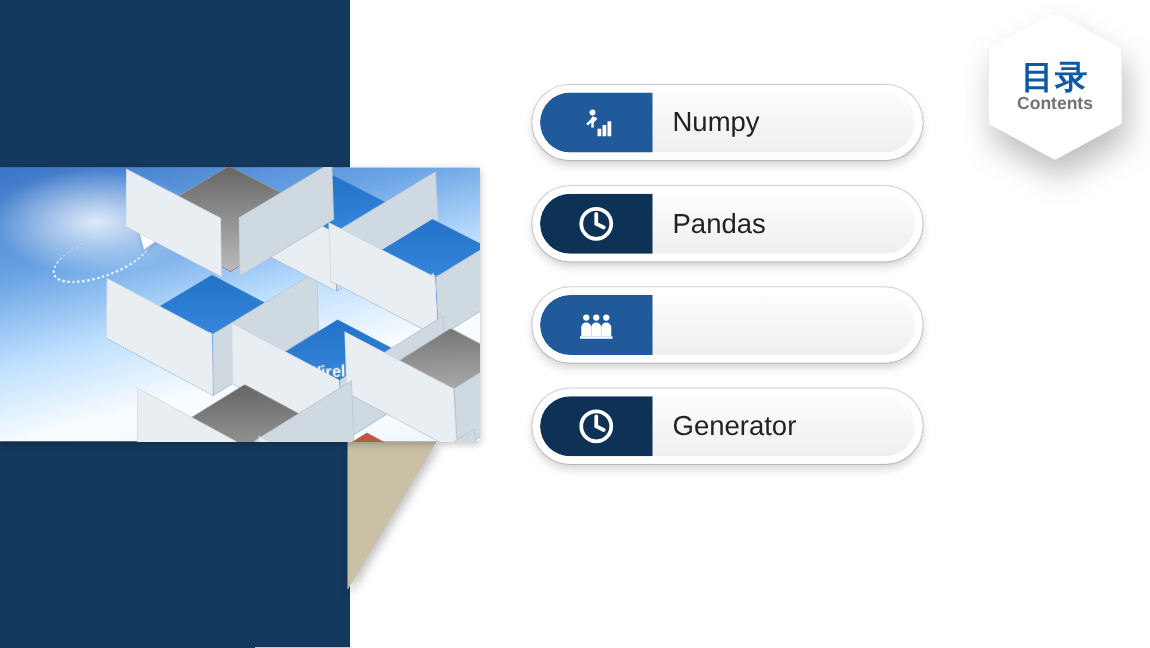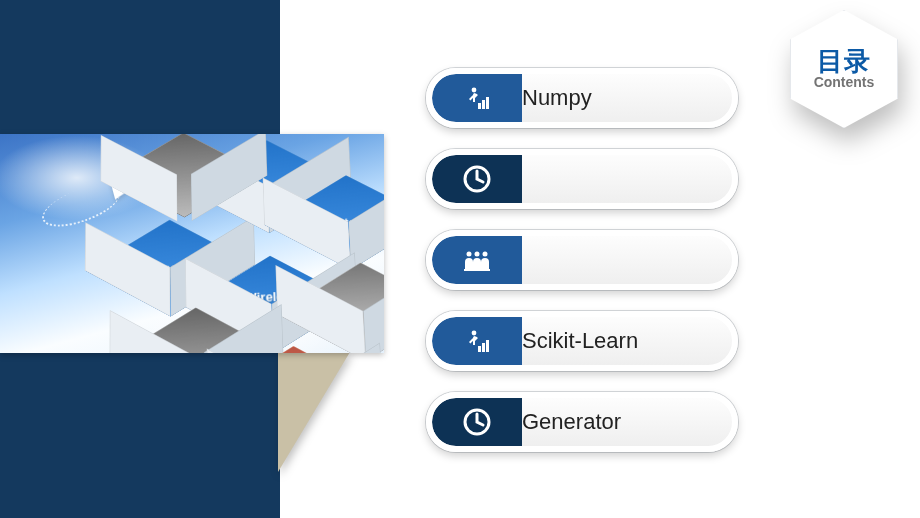--- a/index.html
+++ b/index.html
@@ -148,20 +148,21 @@
   .pill-icon {
     width: 90px; height: 100%;
     border-top-left-radius: 30px;
     border-bottom-left-radius: 30px;
     display: flex; align-items: center; justify-content: center;
     flex: 0 0 90px;
   }
   .pill-icon svg { width: 30px; height: 30px; fill: #ffffff; }
   .pill-label {
     flex: 1;
+    padding-left: 16px;
     color: #222;
     font-size: 22px;
   }
   .blue-dark  { background: #0d3255; }
   .blue-mid   { background: #215a9a; }
 
 </style>
 </head>
 <body>
 
@@ -278,44 +279,35 @@
     </div>
   </div>
 
   <div class="pill">
     <div class="pill-outer">
       <div class="pill-icon blue-dark">
         <svg viewBox="0 0 30 30">
             <use href="#clock-icon"></use>
           </svg>
       </div>
+      <div class="pill-label">Pandas</div>
     </div>
   </div>
 
 
   <div class="pill">
     <div class="pill-outer">
       <div class="pill-icon blue-mid">
         <svg viewBox="0 0 30 26">
             <use href="#team-icon"></use>
           </svg>
       </div>
     </div>
   </div>
 
-  <div class="pill">
-    <div class="pill-outer">
-      <div class="pill-icon blue-mid">
-        <svg viewBox="0 0 30 26">
-            <use href="#run-bars-icon"></use>
-          </svg>
-      </div>
-      <div class="pill-label">Scikit-Learn</div>
-    </div>
-  </div>
 
   <div class="pill">
     <div class="pill-outer">
       <div class="pill-icon blue-dark">
         <svg viewBox="0 0 30 30">
             <use href="#clock-icon"></use>
           </svg>
       </div>
       <div class="pill-label">Generator</div>
     </div>

